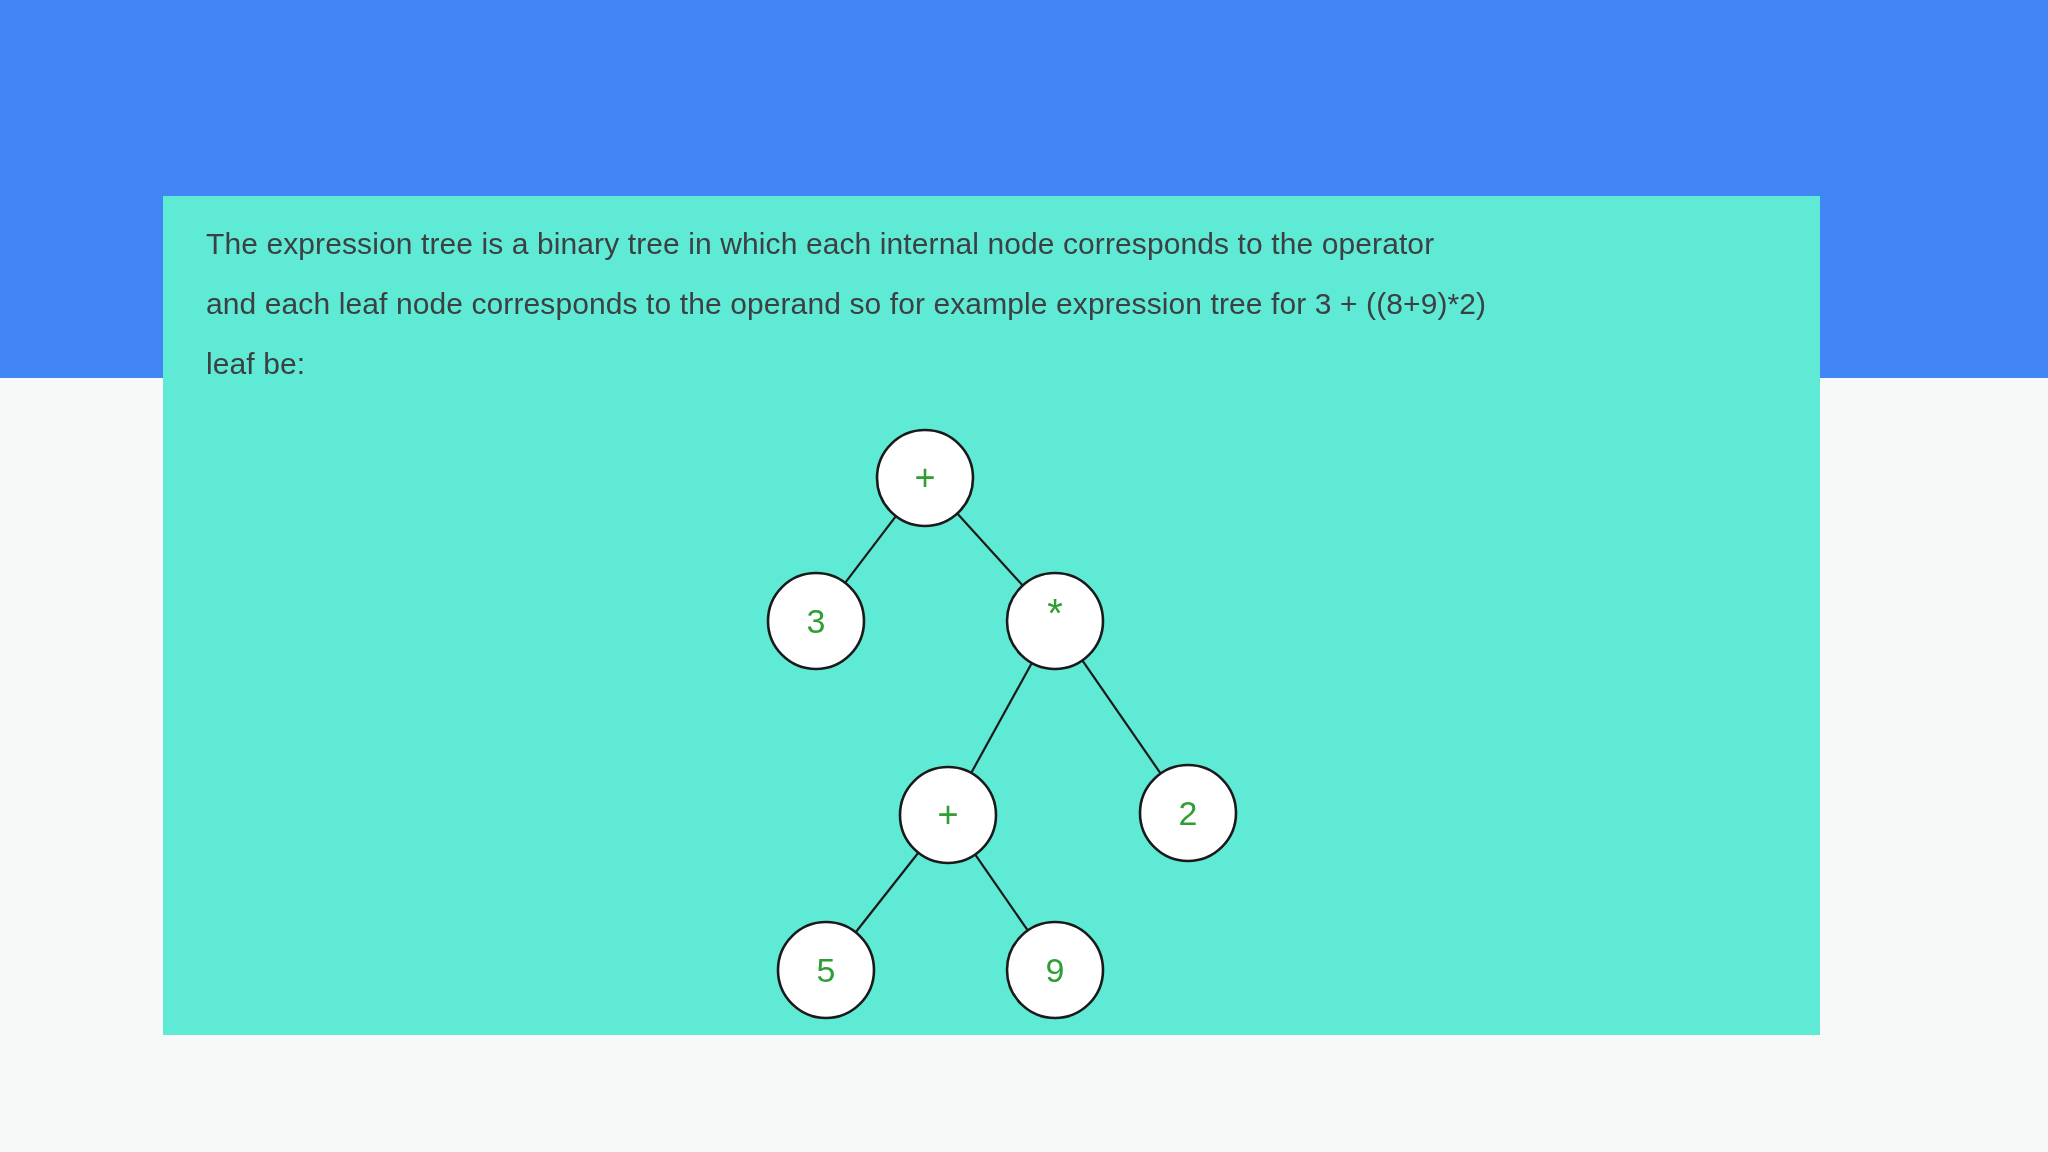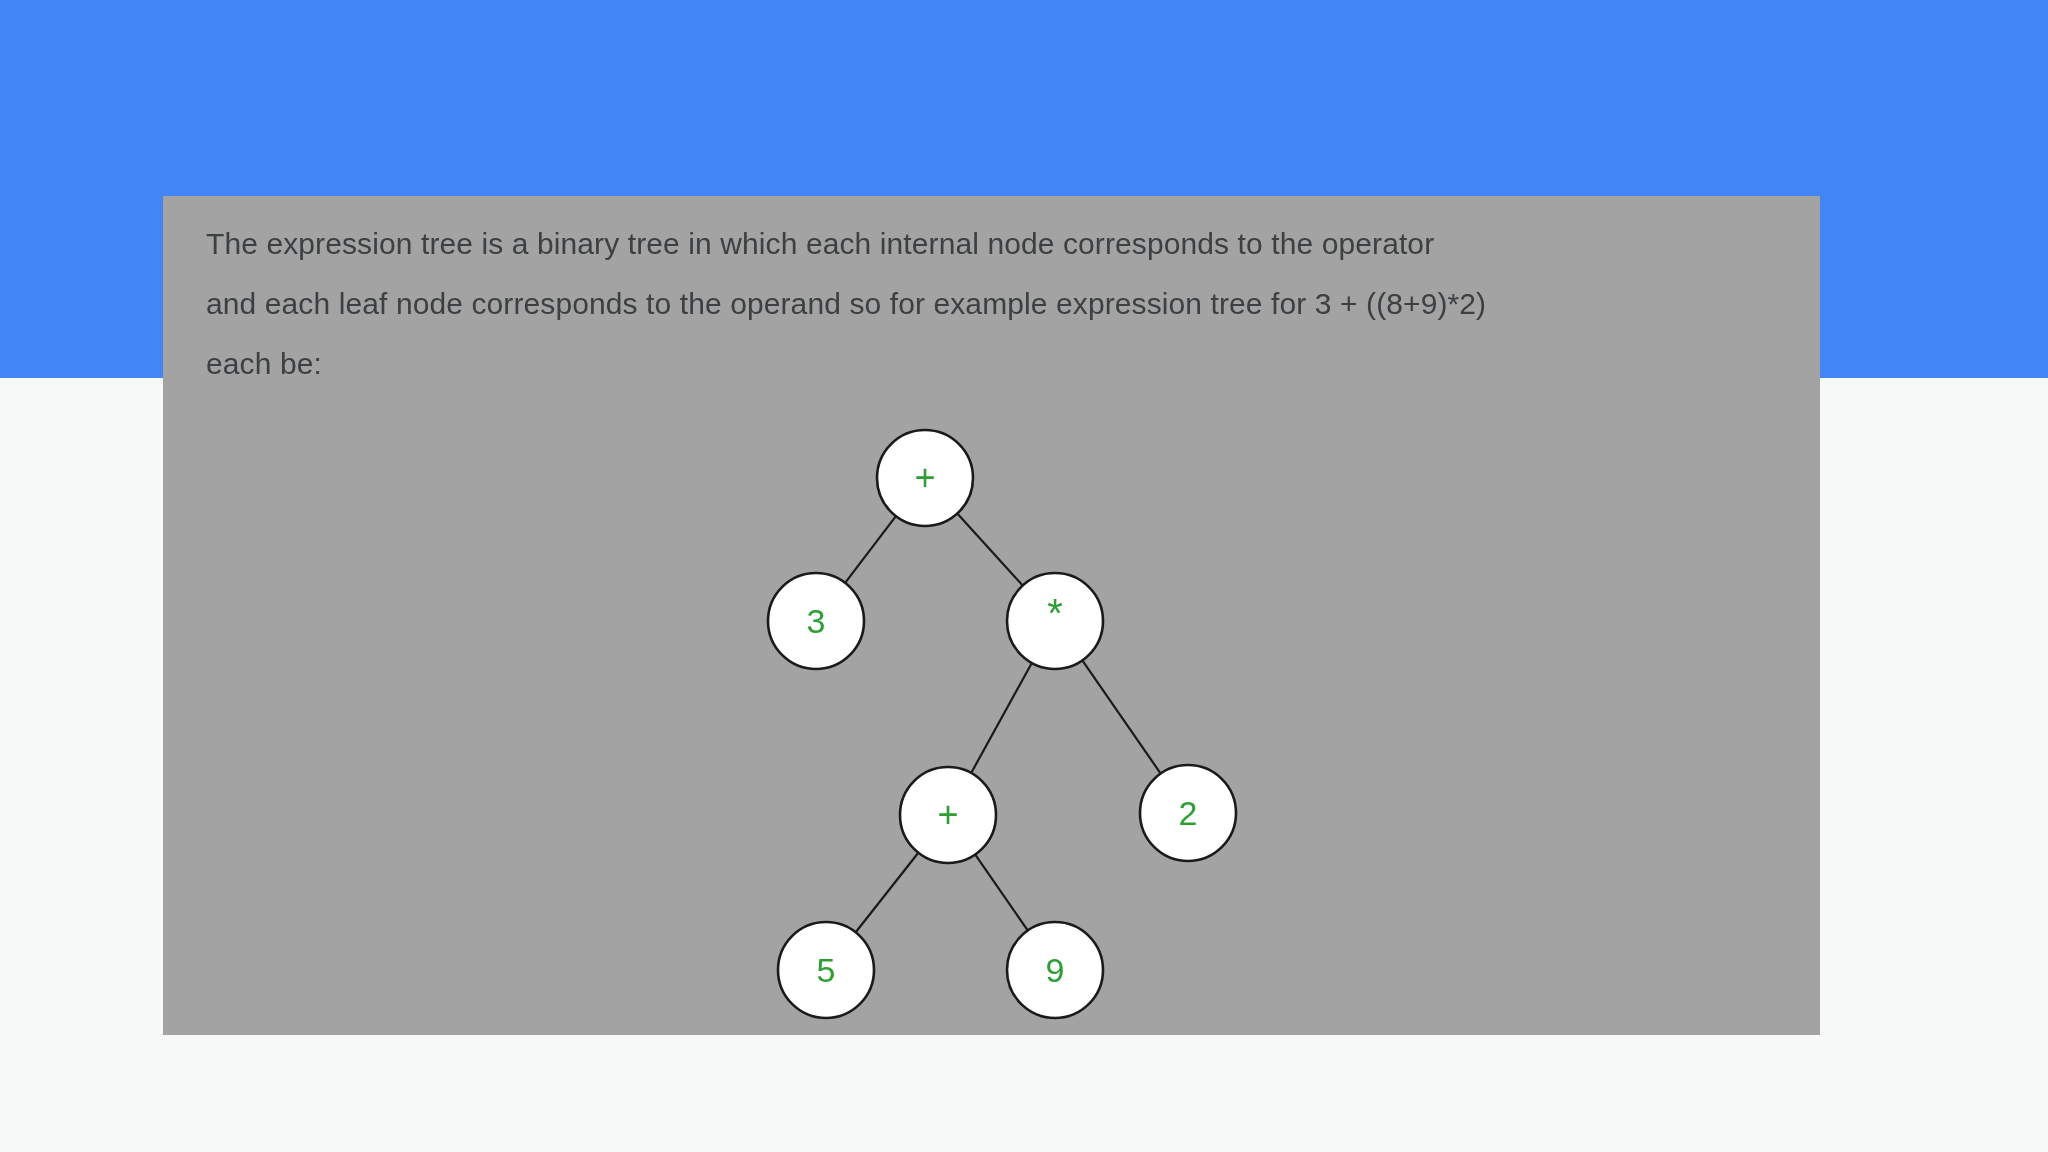--- a/index.html
+++ b/index.html
@@ -25,21 +25,21 @@
     background: #4285f4;
   }
 
   
   #content-card {
     position: absolute;
     left: 163px;
     top: 196px;
     width: 1657px;
     height: 839px;
-    background: #a3a3a3;
+    background: #5eead4;
     box-sizing: border-box;
   }
 
   #paragraph-block {
     position: absolute;
     left: 43px;
     top: 18px;
     width: 1580px;
   }
 
@@ -89,21 +89,21 @@
 </head>
 <body>
 
 <div id="blue-band"></div>
 
 <div id="content-card">
 
   <div id="paragraph-block">
     <div class="para-line">The expression tree is a binary tree in which each internal node corresponds to the operator</div>
     <div class="para-line">and each leaf node corresponds to the operand so for example expression tree for 3 + ((8+9)*2)</div>
-    <div class="para-line">each be:</div>
+    <div class="para-line">leaf be:</div>
   </div>
 
   <div id="tree-figure">
     <svg id="tree-svg" width="1657" height="839" viewBox="163 196 1657 839">
       <g id="edge-layer">
           <line x1="895.9018831863073" y1="516.1745936179639" x2="845.0981168136927" y2="582.8254063820361" class="edge-line"></line>
           <line x1="957.288294111823" y1="513.5171235230052" x2="1022.711705888177" y2="585.4828764769948" class="edge-line"></line>
           <line x1="1031.8180151647337" y1="663.0308883929127" x2="971.1819848352662" y2="772.9691116070873" class="edge-line"></line>
           <line x1="1082.3327644765657" y1="660.4578254097789" x2="1160.6672355234343" y2="773.5421745902211" class="edge-line"></line>
           <line x1="918.3123354954907" y1="852.7179344114667" x2="855.6876645045093" y2="932.2820655885333" class="edge-line"></line>

